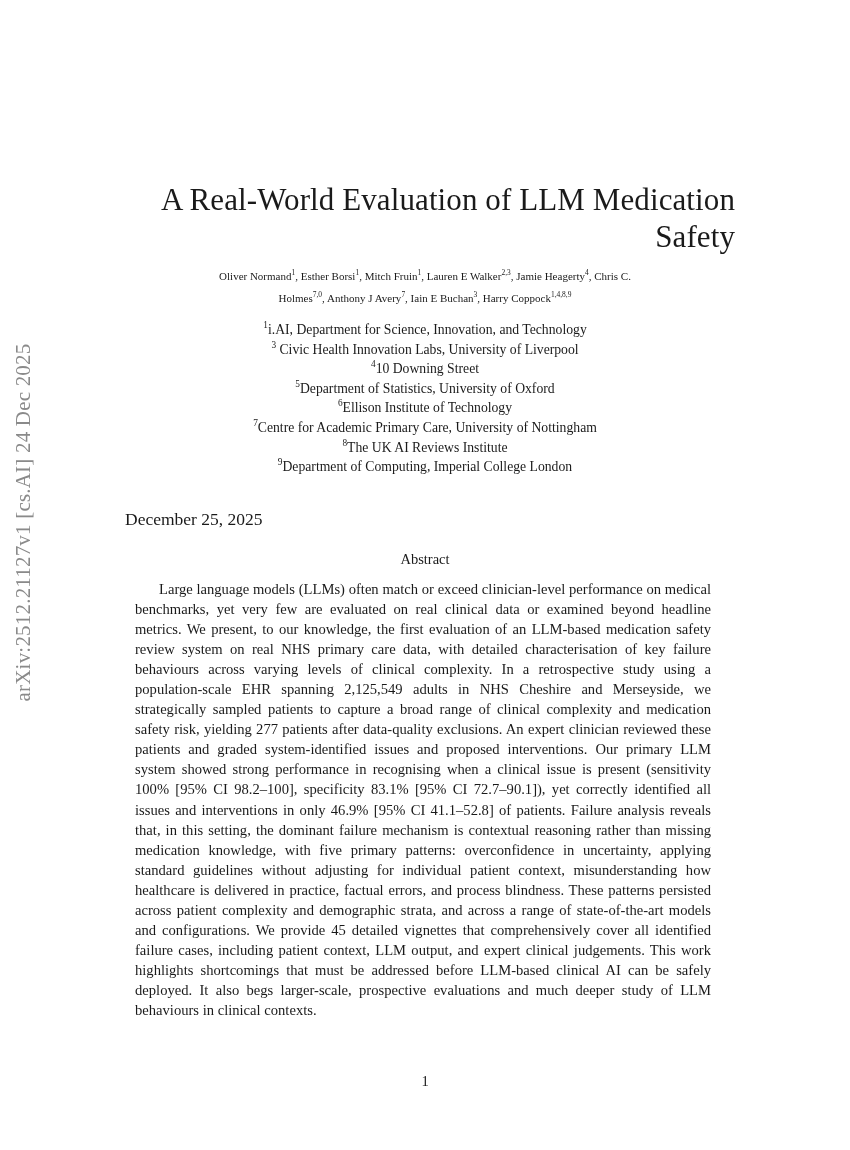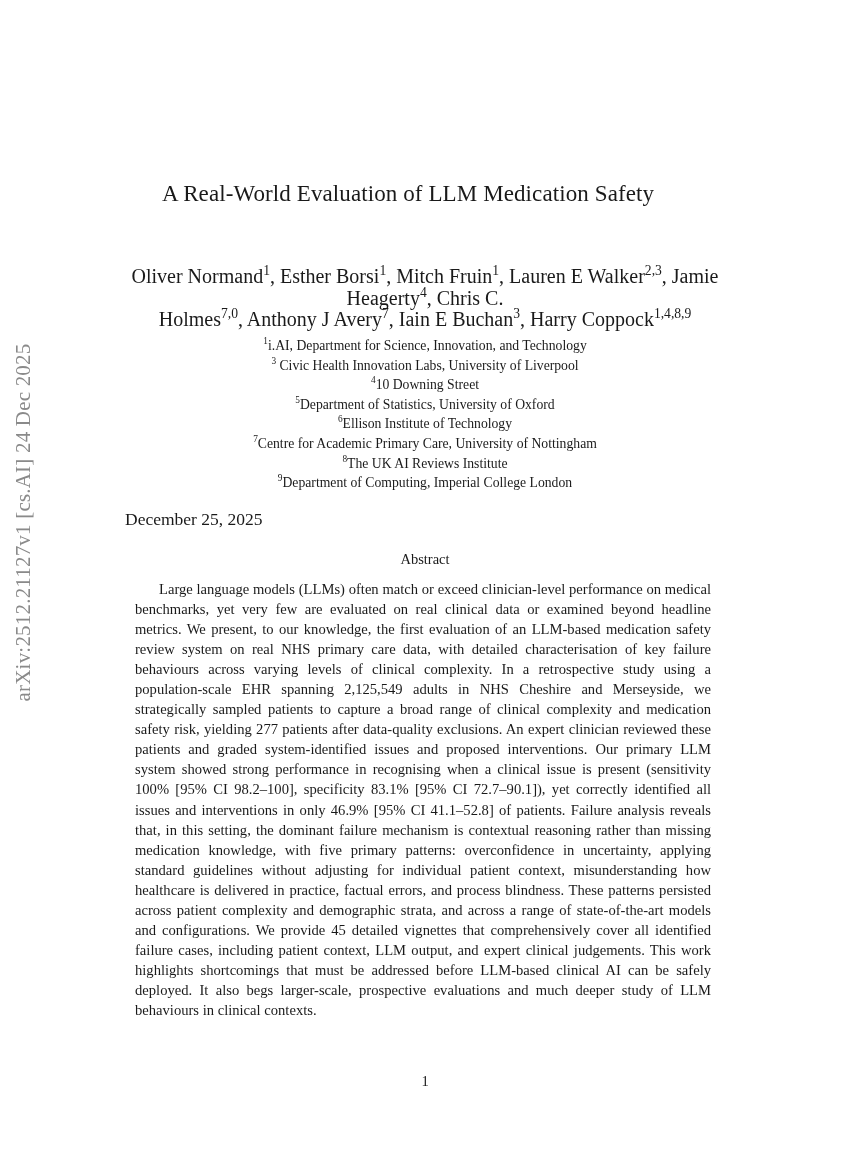--- a/index.html
+++ b/index.html
@@ -48,49 +48,48 @@
   .page {
     position: absolute;
     left: 0;
     top: 0;
     width: 850px;
     height: 1150px;
   }
 
   .title {
     position: absolute;
-    left: 88px;
+    left: 95px;
     top: 160px;
     width: 640px;
-    text-align: center;
-    font-size: 23px;
+    text-align: right;
+    font-size: 31px;
     line-height: 37px;
     letter-spacing: 0.1px;
     font-weight: normal;
   }
 
   .authors {
     position: absolute;
     left: 100px;
     top: 266px;
     width: 650px;
     text-align: center;
-    font-size: 20px;
+    font-size: 11px;
     line-height: 21.5px;
   }
 
   .affiliations {
     position: absolute;
     left: 125px;
     top: 320px;
     width: 600px;
     text-align: center;
     font-size: 13.7px;
     line-height: 19.6px;
-    margin-top: 16px;
   }
   .affiliations div { white-space: nowrap; }
 
   .pubdate {
     position: absolute;
     left: 125px;
     top: 509px;
     width: 600px;
     text-align: left;
     font-size: 17.5px;

